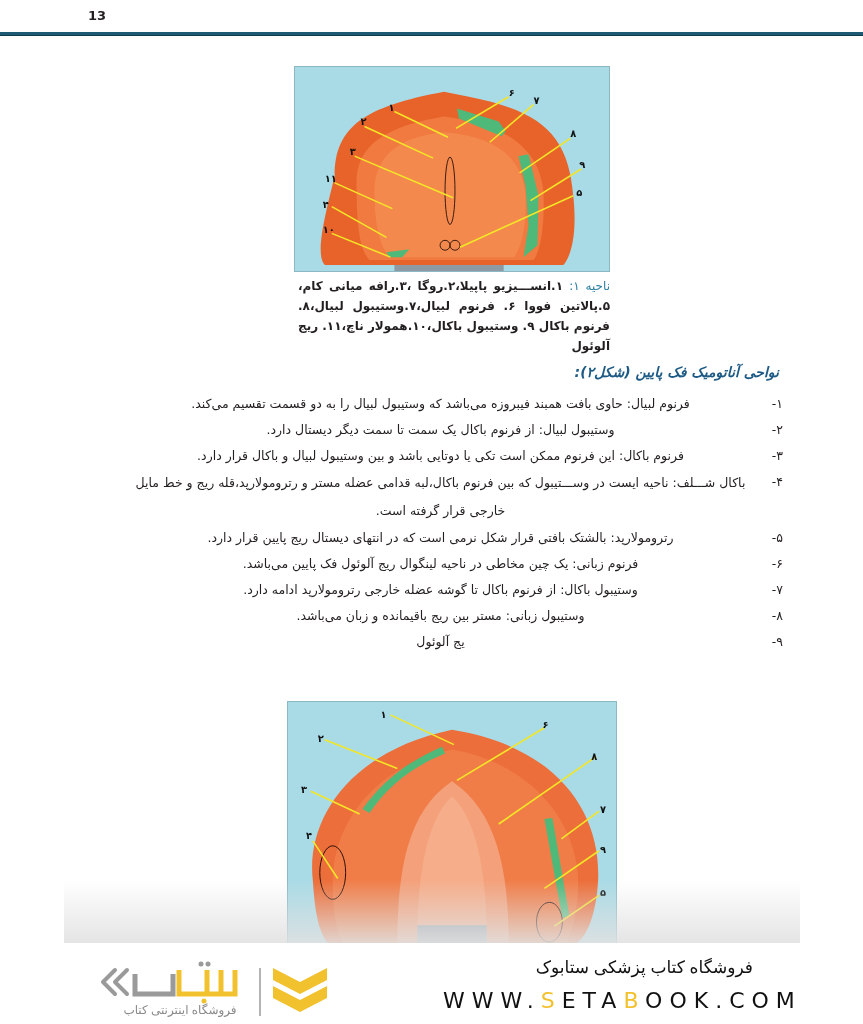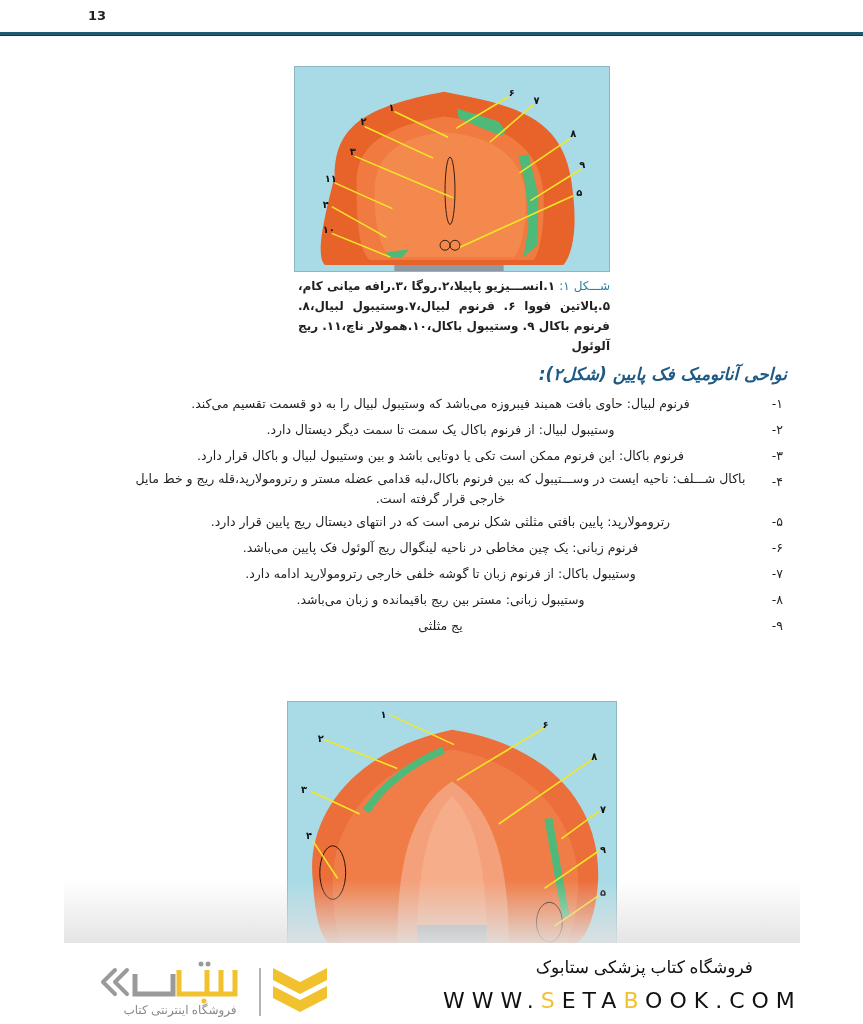--- a/index.html
+++ b/index.html
@@ -14,27 +14,27 @@
 
     
     .fig1 { position: absolute; left: 294px; top: 66px; width: 316px; height: 206px; background: #a9dbe6; border: 1px solid #8cb8c4; overflow: hidden; }
     .fig2 { position: absolute; left: 287px; top: 701px; width: 330px; height: 243px; background: #a9dbe6; border: 1px solid #8cb8c4; overflow: hidden; }
     .fig svg { width: 100%; height: 100%; display: block; }
     .lbl { font-family: "DejaVu Sans", sans-serif; font-weight: bold; font-size: 10px; fill: #111; }
 
     .caption { position: absolute; left: 298px; top: 276px; width: 312px; direction: rtl; text-align: justify; font-size: 12px; line-height: 20px; font-weight: bold; color: #231f20; font-family: "DejaVu Sans", sans-serif; }
     .caption .cap-label { color: #2a7fa3; font-weight: normal; }
 
-    .section-title { position: absolute; right: 76px; top: 364px; direction: rtl; font-size: 17px; font-weight: bold; font-style: italic; color: #1d5a85; font-family: "DejaVu Sans", sans-serif; }
+    .section-title { position: absolute; right: 84px; top: 364px; direction: rtl; font-size: 14px; font-weight: bold; font-style: italic; color: #1d5a85; font-family: "DejaVu Sans", sans-serif; }
 
     .list { position: absolute; right: 80px; top: 391px; width: 665px; direction: rtl; font-size: 12.5px; line-height: 26px; color: #231f20; font-family: "DejaVu Sans", sans-serif; }
     .list-item { display: flex; flex-direction: row; }
     .list-num { flex: 0 0 20px; }
     .list-text { flex: 1; text-align: center; }
-    .list-item.wrap .list-text { line-height: 20px; }
+    .list-item.wrap .list-text { line-height: 28px; }
 
     .footer-fade { position: absolute; left: 64px; top: 880px; width: 736px; height: 64px; background: linear-gradient(to bottom, rgba(255,255,255,0) 0%, rgba(225,225,225,0.9) 100%); pointer-events: none; }
     .footer-line { position: absolute; left: 64px; top: 943px; width: 736px; height: 2px; background: #ffffff; }
 
     .brand-logo { position: absolute; left: 95px; top: 960px; width: 255px; height: 60px; }
     .brand-name-sub { position: absolute; left: 120px; top: 1003px; width: 120px; text-align: center; direction: rtl; font-size: 12px; color: #8a8a8a; font-family: Liberation Sans, sans-serif; }
     .store-title { position: absolute; right: 110px; top: 957px; direction: rtl; font-size: 17px; color: #111; font-family: Liberation Sans, sans-serif; }
     .store-url { position: absolute; left: 443px; top: 988px; font-size: 22px; letter-spacing: 7px; color: #111; font-family: "DejaVu Sans", sans-serif; font-weight: normal; }
     .store-url .hl { color: #f2c12e; }
   </style>
@@ -80,21 +80,21 @@
     <text class="lbl" x="215" y="29">۶</text>
     <text class="lbl" x="240" y="37">۷</text>
     <text class="lbl" x="277" y="71">۸</text>
     <text class="lbl" x="286" y="102">۹</text>
     <text class="lbl" x="28" y="168">۱۰</text>
     <text class="lbl" x="30" y="116">۱۱</text>
   </svg>
 </div>
 
 <div class="caption">
-  <span class="cap-label">شـــکل ۱:</span>
+  <span class="cap-label">ناحیه ۱:</span>
   <span>۱.انســـیزیو پاپیلا،۲.روگا ،۳.رافه میانی کام، ۵.پالاتین فووا ۶. فرنوم لبیال،۷.وستیبول لبیال،۸. فرنوم باکال ۹. وستیبول باکال،۱۰.همولار ناچ،۱۱. ریج آلوئول</span>
 </div>
 
 <div class="section-title">نواحی آناتومیک فک پایین (شکل۲):</div>
 
 <div class="list">
   <div class="list-item">
     <span class="list-num">۱-</span>
     <span class="list-text">فرنوم لبیال: حاوی بافت همبند فیبروزه می‌باشد که وستیبول لبیال را به دو قسمت تقسیم می‌کند.</span>
   </div>
@@ -105,37 +105,37 @@
   <div class="list-item">
     <span class="list-num">۳-</span>
     <span class="list-text">فرنوم باکال: این فرنوم ممکن است تکی یا دوتایی باشد و بین وستیبول لبیال و باکال قرار دارد.</span>
   </div>
   <div class="list-item wrap">
     <span class="list-num">۴-</span>
     <span class="list-text">باکال شـــلف: ناحیه ایست در وســـتیبول که بین فرنوم باکال،لبه قدامی عضله مستر و رترومولارپد،قله ریج و خط مایل خارجی قرار گرفته است.</span>
   </div>
   <div class="list-item">
     <span class="list-num">۵-</span>
-    <span class="list-text">رترومولارپد: پایین بافتی مثلثی شکل نرمی است که در انتهای دیستال ریج پایین قرار دارد.</span>
+    <span class="list-text">رترومولارپد: بالشتک بافتی قرار شکل نرمی است که در انتهای دیستال ریج پایین قرار دارد.</span>
   </div>
   <div class="list-item">
     <span class="list-num">۶-</span>
     <span class="list-text">فرنوم زبانی: یک چین مخاطی در ناحیه لینگوال ریج آلوئول فک پایین می‌باشد.</span>
   </div>
   <div class="list-item">
     <span class="list-num">۷-</span>
-    <span class="list-text">وستیبول باکال: از فرنوم زبان تا گوشه خلفی خارجی رترومولارپد ادامه دارد.</span>
+    <span class="list-text">وستیبول باکال: از فرنوم باکال تا گوشه عضله خارجی رترومولارپد ادامه دارد.</span>
   </div>
   <div class="list-item">
     <span class="list-num">۸-</span>
     <span class="list-text">وستیبول زبانی: مستر بین ریج باقیمانده و زبان می‌باشد.</span>
   </div>
   <div class="list-item">
     <span class="list-num">۹-</span>
-    <span class="list-text">یج مثلثی</span>
+    <span class="list-text">یج آلوئول</span>
   </div>
 </div>
 
 <div class="fig fig2">
   <svg viewBox="0 0 330 243" preserveAspectRatio="none">
     <rect x="0" y="0" width="330" height="243" fill="#a9dbe6"></rect>
     <path d="M25,180 C18,120 60,50 165,28 C270,45 315,110 312,180 C310,215 300,238 290,243 L40,243 C30,230 27,210 25,180 Z" fill="#ec6e3a"></path>
     <path d="M45,180 C45,125 85,65 165,48 C245,62 290,120 292,180 C292,210 285,235 280,243 L55,243 C48,230 45,210 45,180 Z" fill="#f07d48"></path>
     <path d="M110,243 C110,170 120,110 165,80 C210,110 222,170 222,243 Z" fill="#f4a07a"></path>
     <path d="M130,243 C130,180 138,120 165,95 C192,120 200,180 200,243 Z" fill="#f6ad8a"></path>

